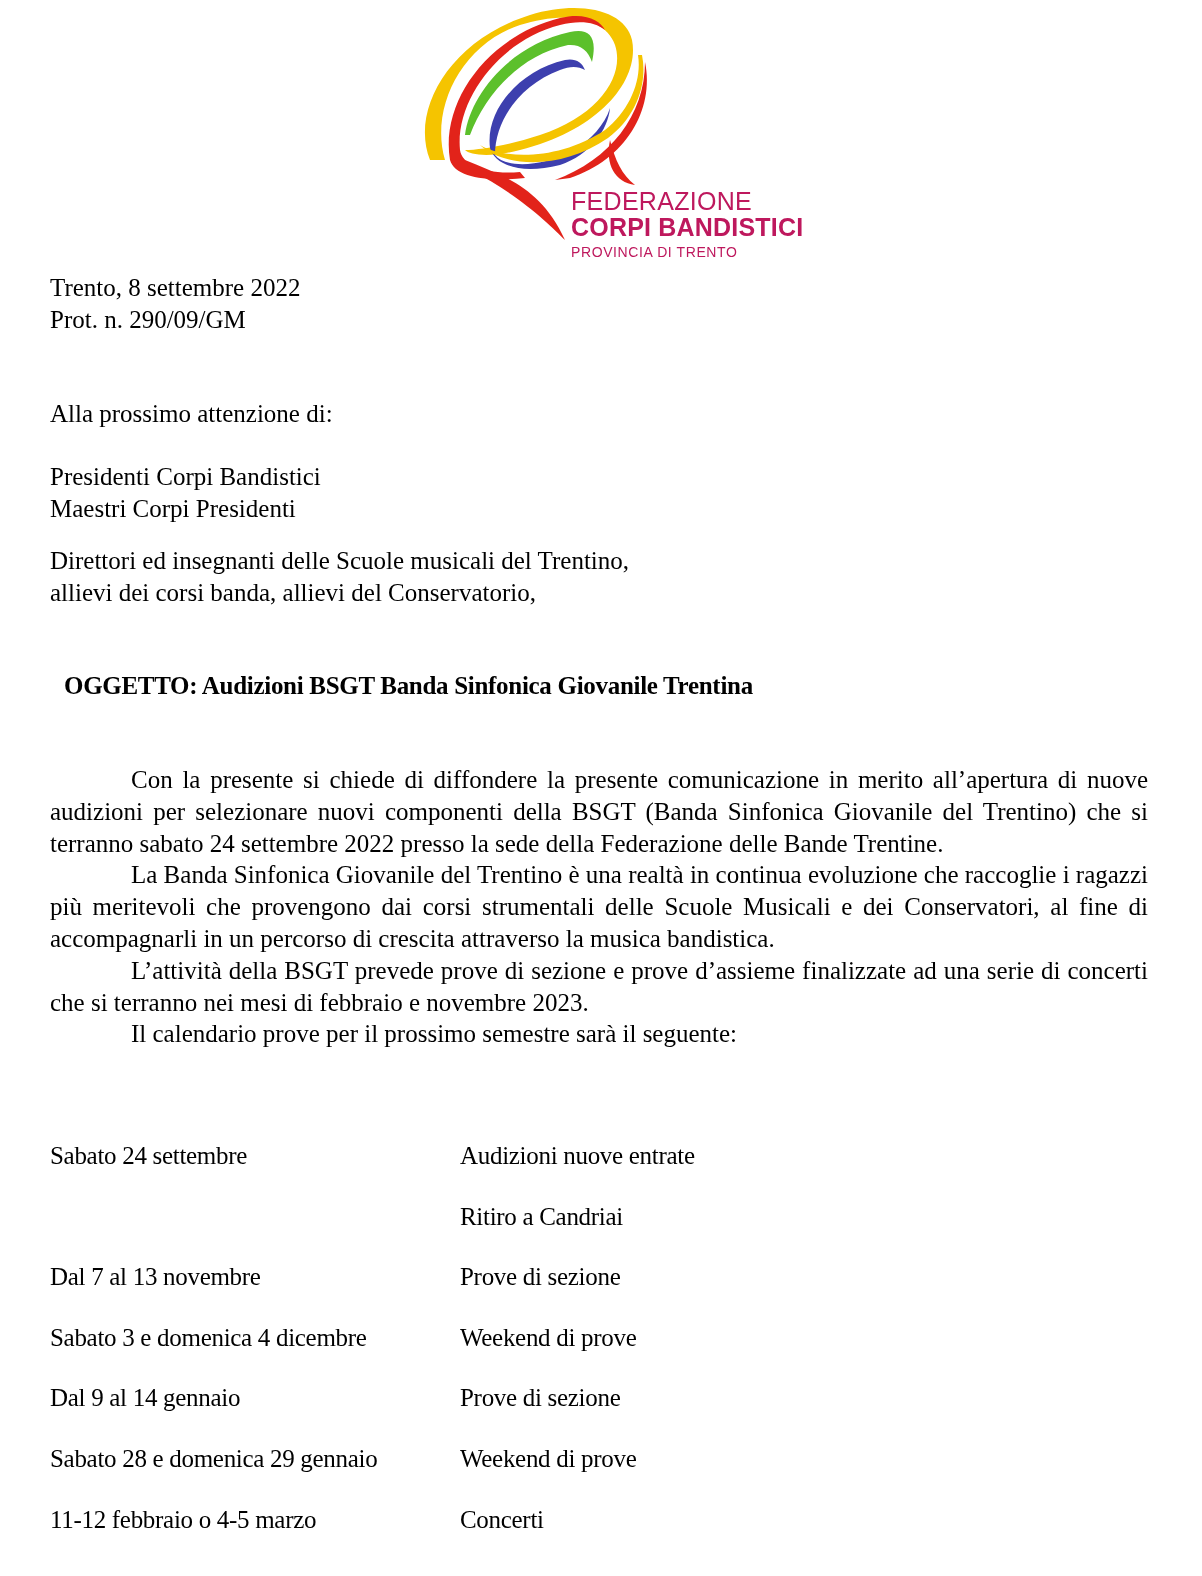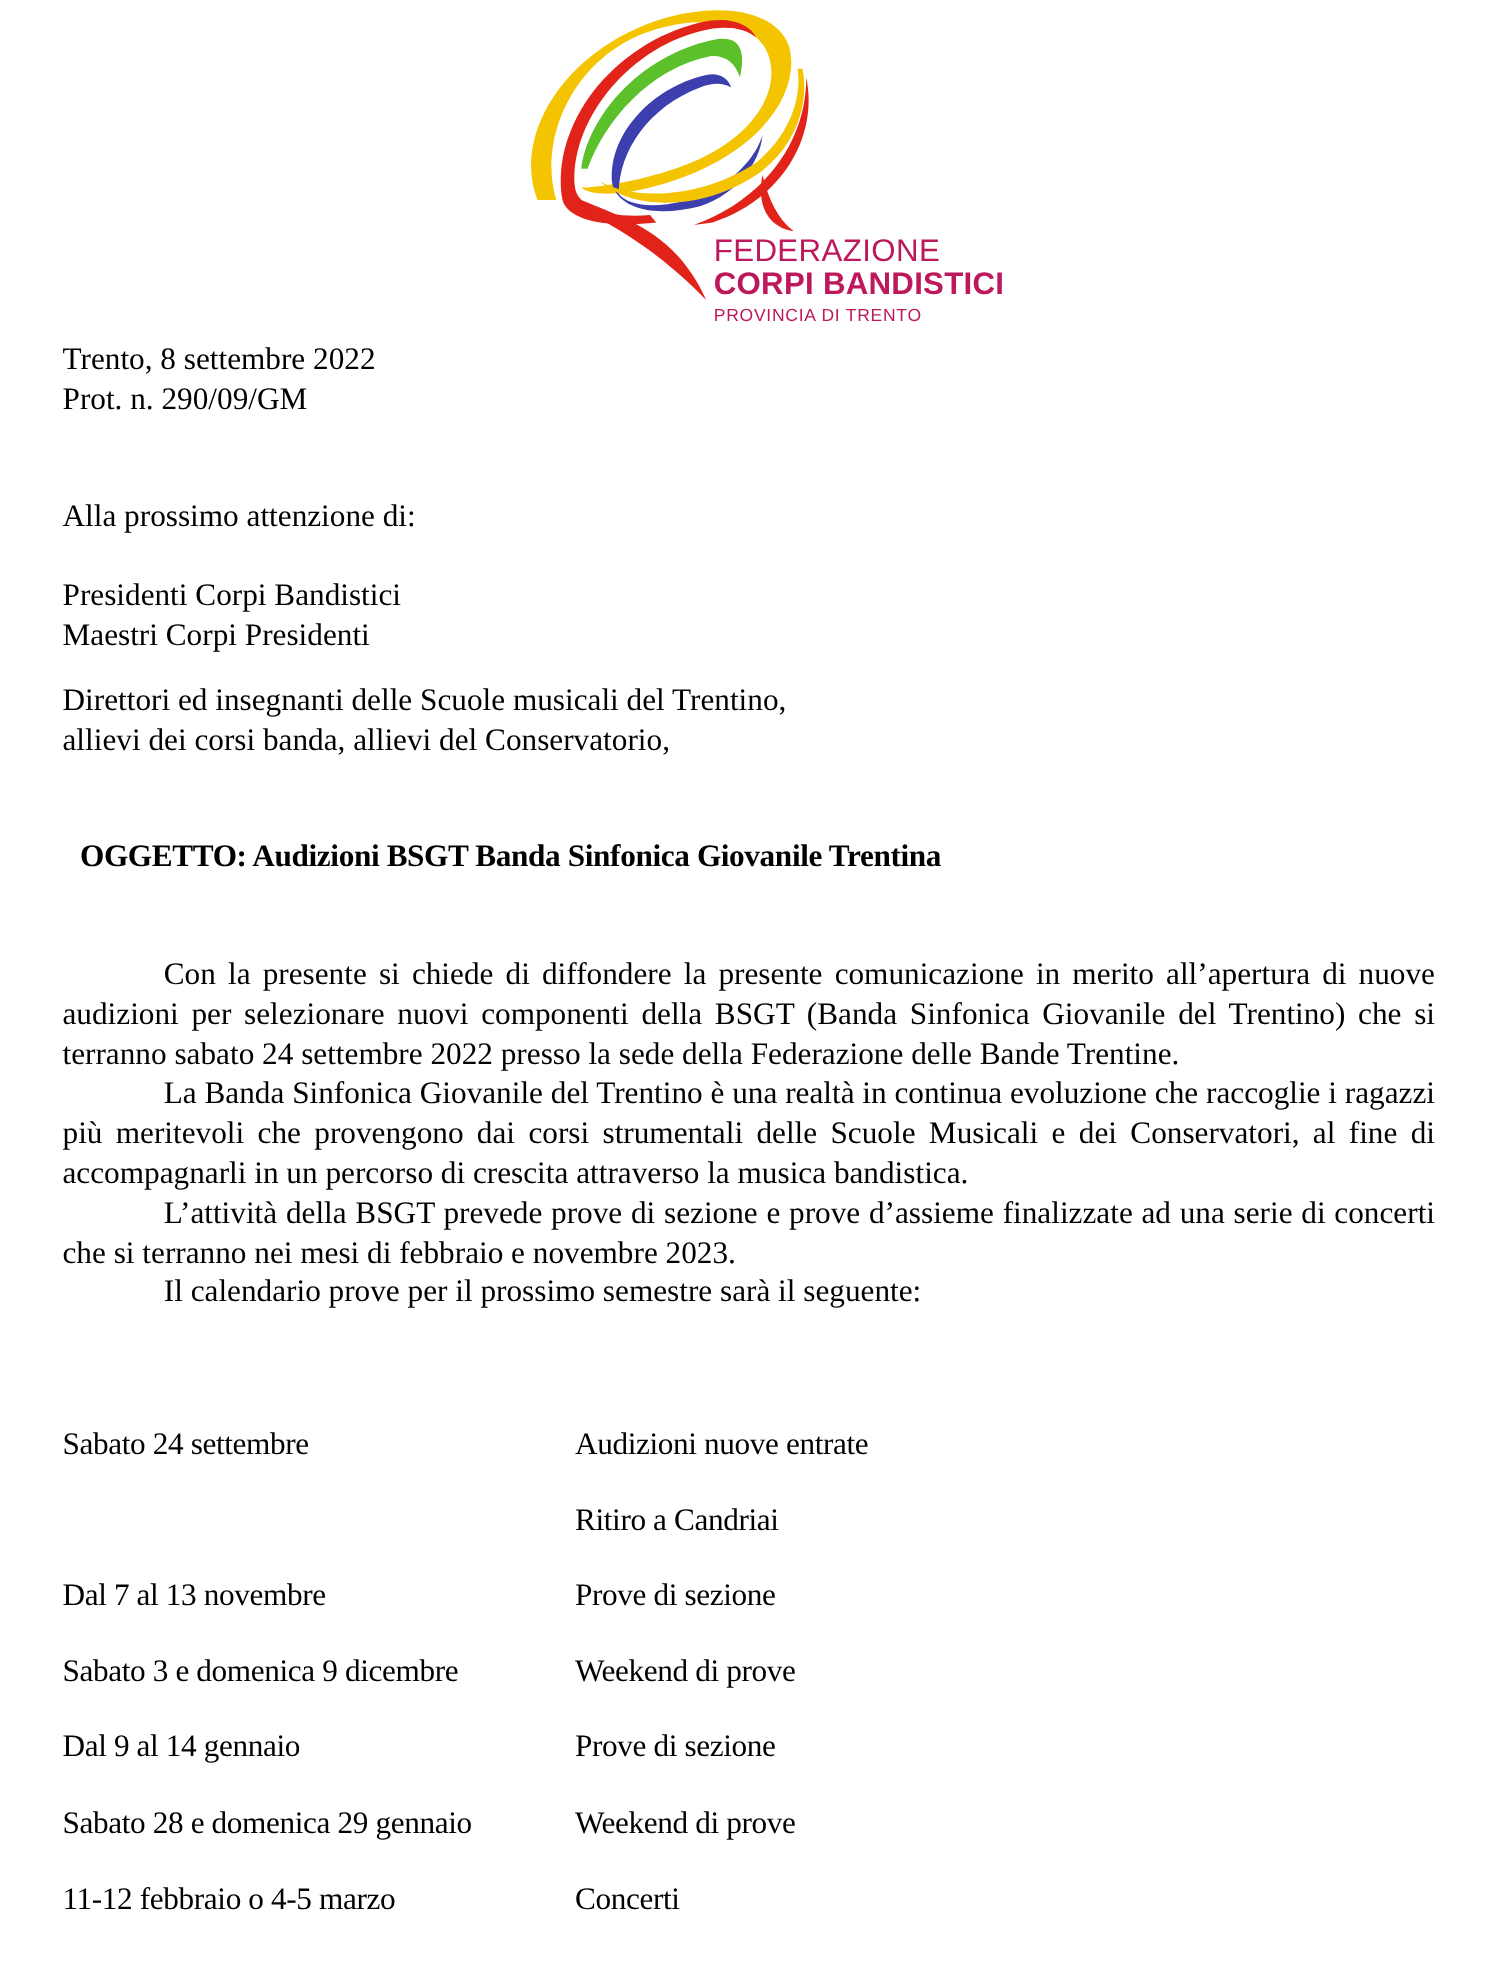--- a/index.html
+++ b/index.html
@@ -72,21 +72,21 @@
     <span class="sched-event">Audizioni nuove entrate</span>
   </div>
   <div class="sched-row" style="top:61px">
     <span class="sched-event">Ritiro a Candriai</span>
   </div>
   <div class="sched-row" style="top:121px">
     <span class="sched-date">Dal 7 al 13 novembre</span>
     <span class="sched-event">Prove di sezione</span>
   </div>
   <div class="sched-row" style="top:182px">
-    <span class="sched-date">Sabato 3 e domenica 9 dicembre</span>
+    <span class="sched-date">Sabato 3 e domenica 4 dicembre</span>
     <span class="sched-event">Weekend di prove</span>
   </div>
   <div class="sched-row" style="top:242px">
     <span class="sched-date">Dal 9 al 14 gennaio</span>
     <span class="sched-event">Prove di sezione</span>
   </div>
   <div class="sched-row" style="top:303px">
     <span class="sched-date">Sabato 28 e domenica 29 gennaio</span>
     <span class="sched-event">Weekend di prove</span>
   </div>

